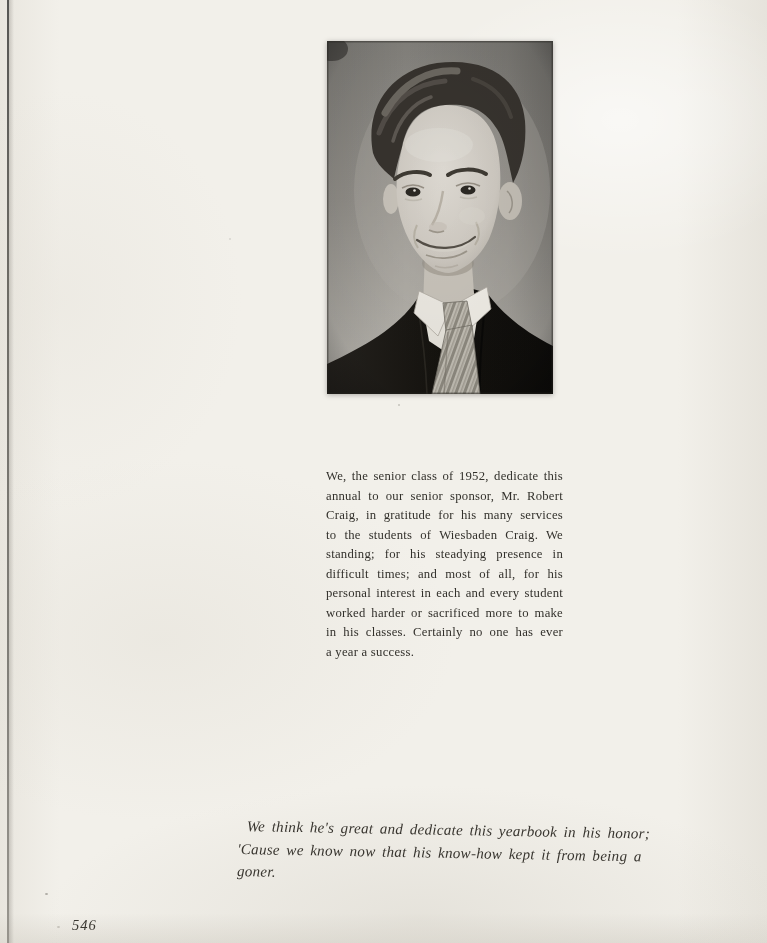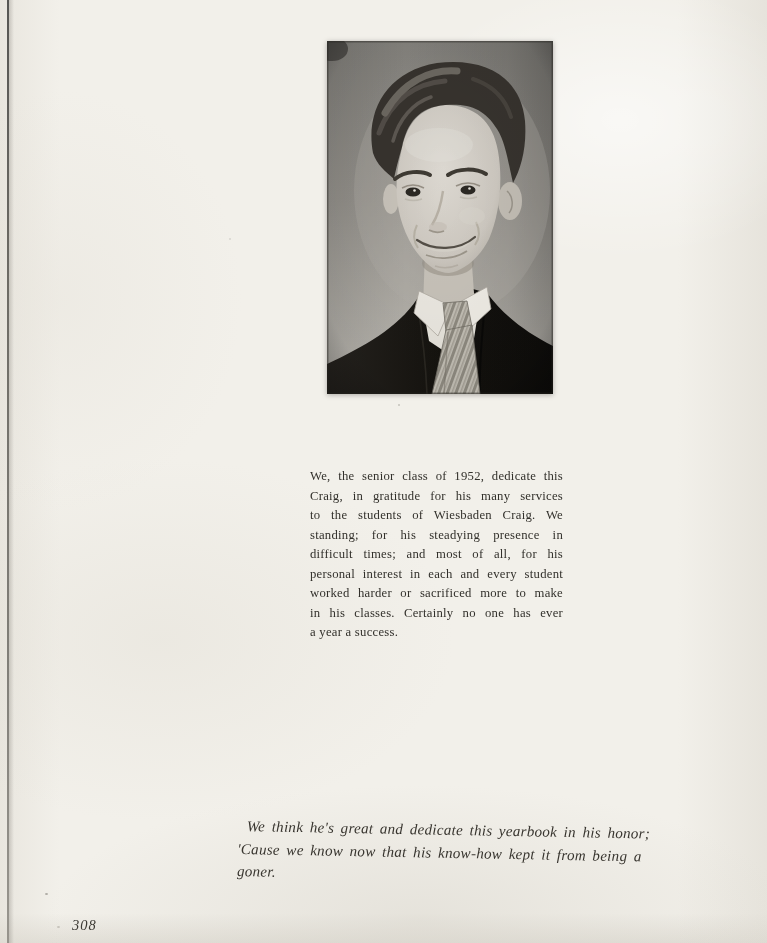--- a/index.html
+++ b/index.html
@@ -65,20 +65,21 @@
     font-size: 12.7px;
     line-height: 19.5px;
     letter-spacing: 0.25px;
   }
   .ded-line {
     text-align: justify;
     text-align-last: justify;
     white-space: normal;
     height: 19.5px;
     overflow: visible;
+    margin-left: 16px;
   }
   .ded-line.last {
     text-align: center;
     text-align-last: left;
   }
 
   .couplet {
     position: absolute;
     left: 238px;
     top: 815px;
@@ -218,35 +219,36 @@
       <ellipse cx="145" cy="175" rx="13" ry="9" fill="#dad6cf" opacity="0.35"></ellipse>
 
       <rect x="0" y="0" width="226" height="353" fill="url(#vignette)"></rect>
       <ellipse cx="5" cy="8" rx="16" ry="12" fill="#1b1917" opacity="0.5"></ellipse>
       <rect x="0.75" y="0.75" width="224.5" height="351.5" fill="none" stroke="#262420" stroke-opacity="0.45" stroke-width="1.5"></rect>
     </svg>
   </div>
 
   <div class="dedication">
     <div class="ded-line">We, the senior class of 1952, dedicate this</div>
+    <div class="ded-line">annual to our senior sponsor, Mr. Robert</div>
     <div class="ded-line">Craig, in gratitude for his many services</div>
     <div class="ded-line">to the students of Wiesbaden Craig. We</div>
     <div class="ded-line">standing; for his steadying presence in</div>
     <div class="ded-line">difficult times; and most of all, for his</div>
     <div class="ded-line">personal interest in each and every student</div>
     <div class="ded-line">worked harder or sacrificed more to make</div>
     <div class="ded-line">in his classes. Certainly no one has ever</div>
     <div class="ded-line last">a year a success.</div>
   </div>
 
   <div class="couplet">
     <div class="couplet-line indent">We think he's great and dedicate this yearbook in his honor;</div>
     <div class="couplet-line">'Cause we know now that his know-how kept it from being a goner.</div>
   </div>
 
-  <div class="page-number">308</div>
+  <div class="page-number">546</div>
 
   <div class="speck s1"></div>
   <div class="speck s2"></div>
   <div class="speck s3"></div>
   <div class="speck s4"></div>
 
 </div>
 
 </body></html>

